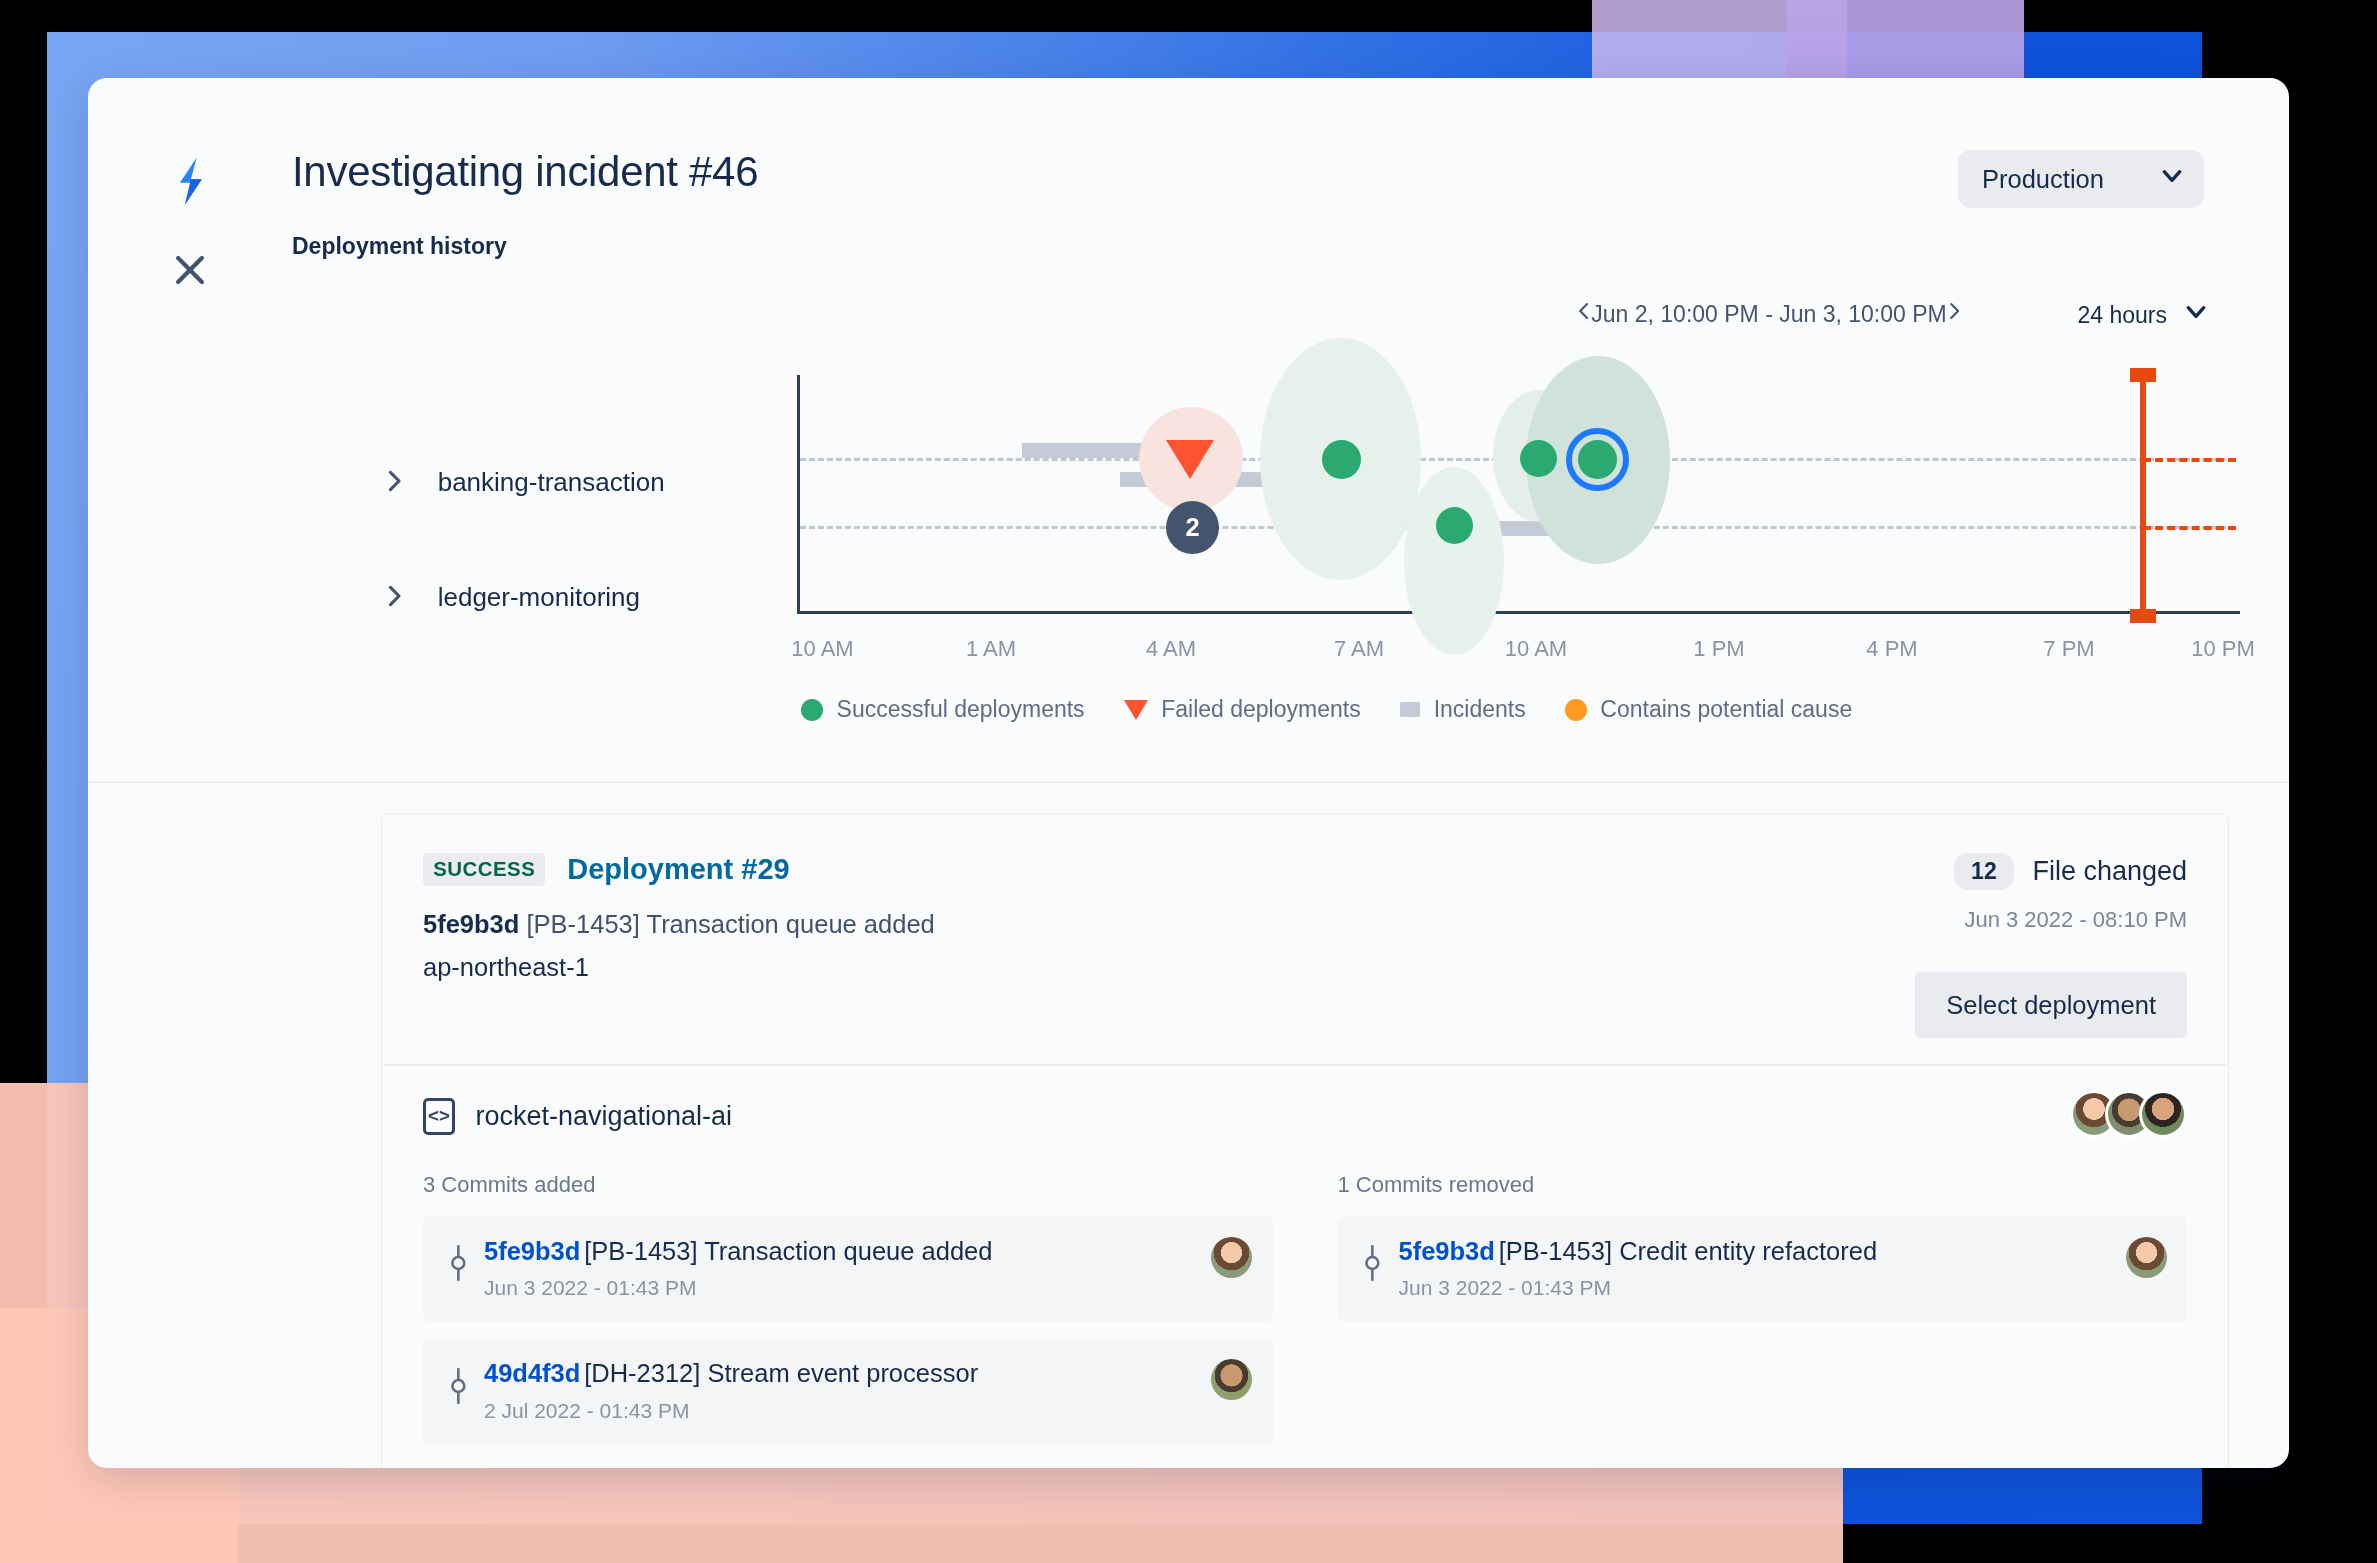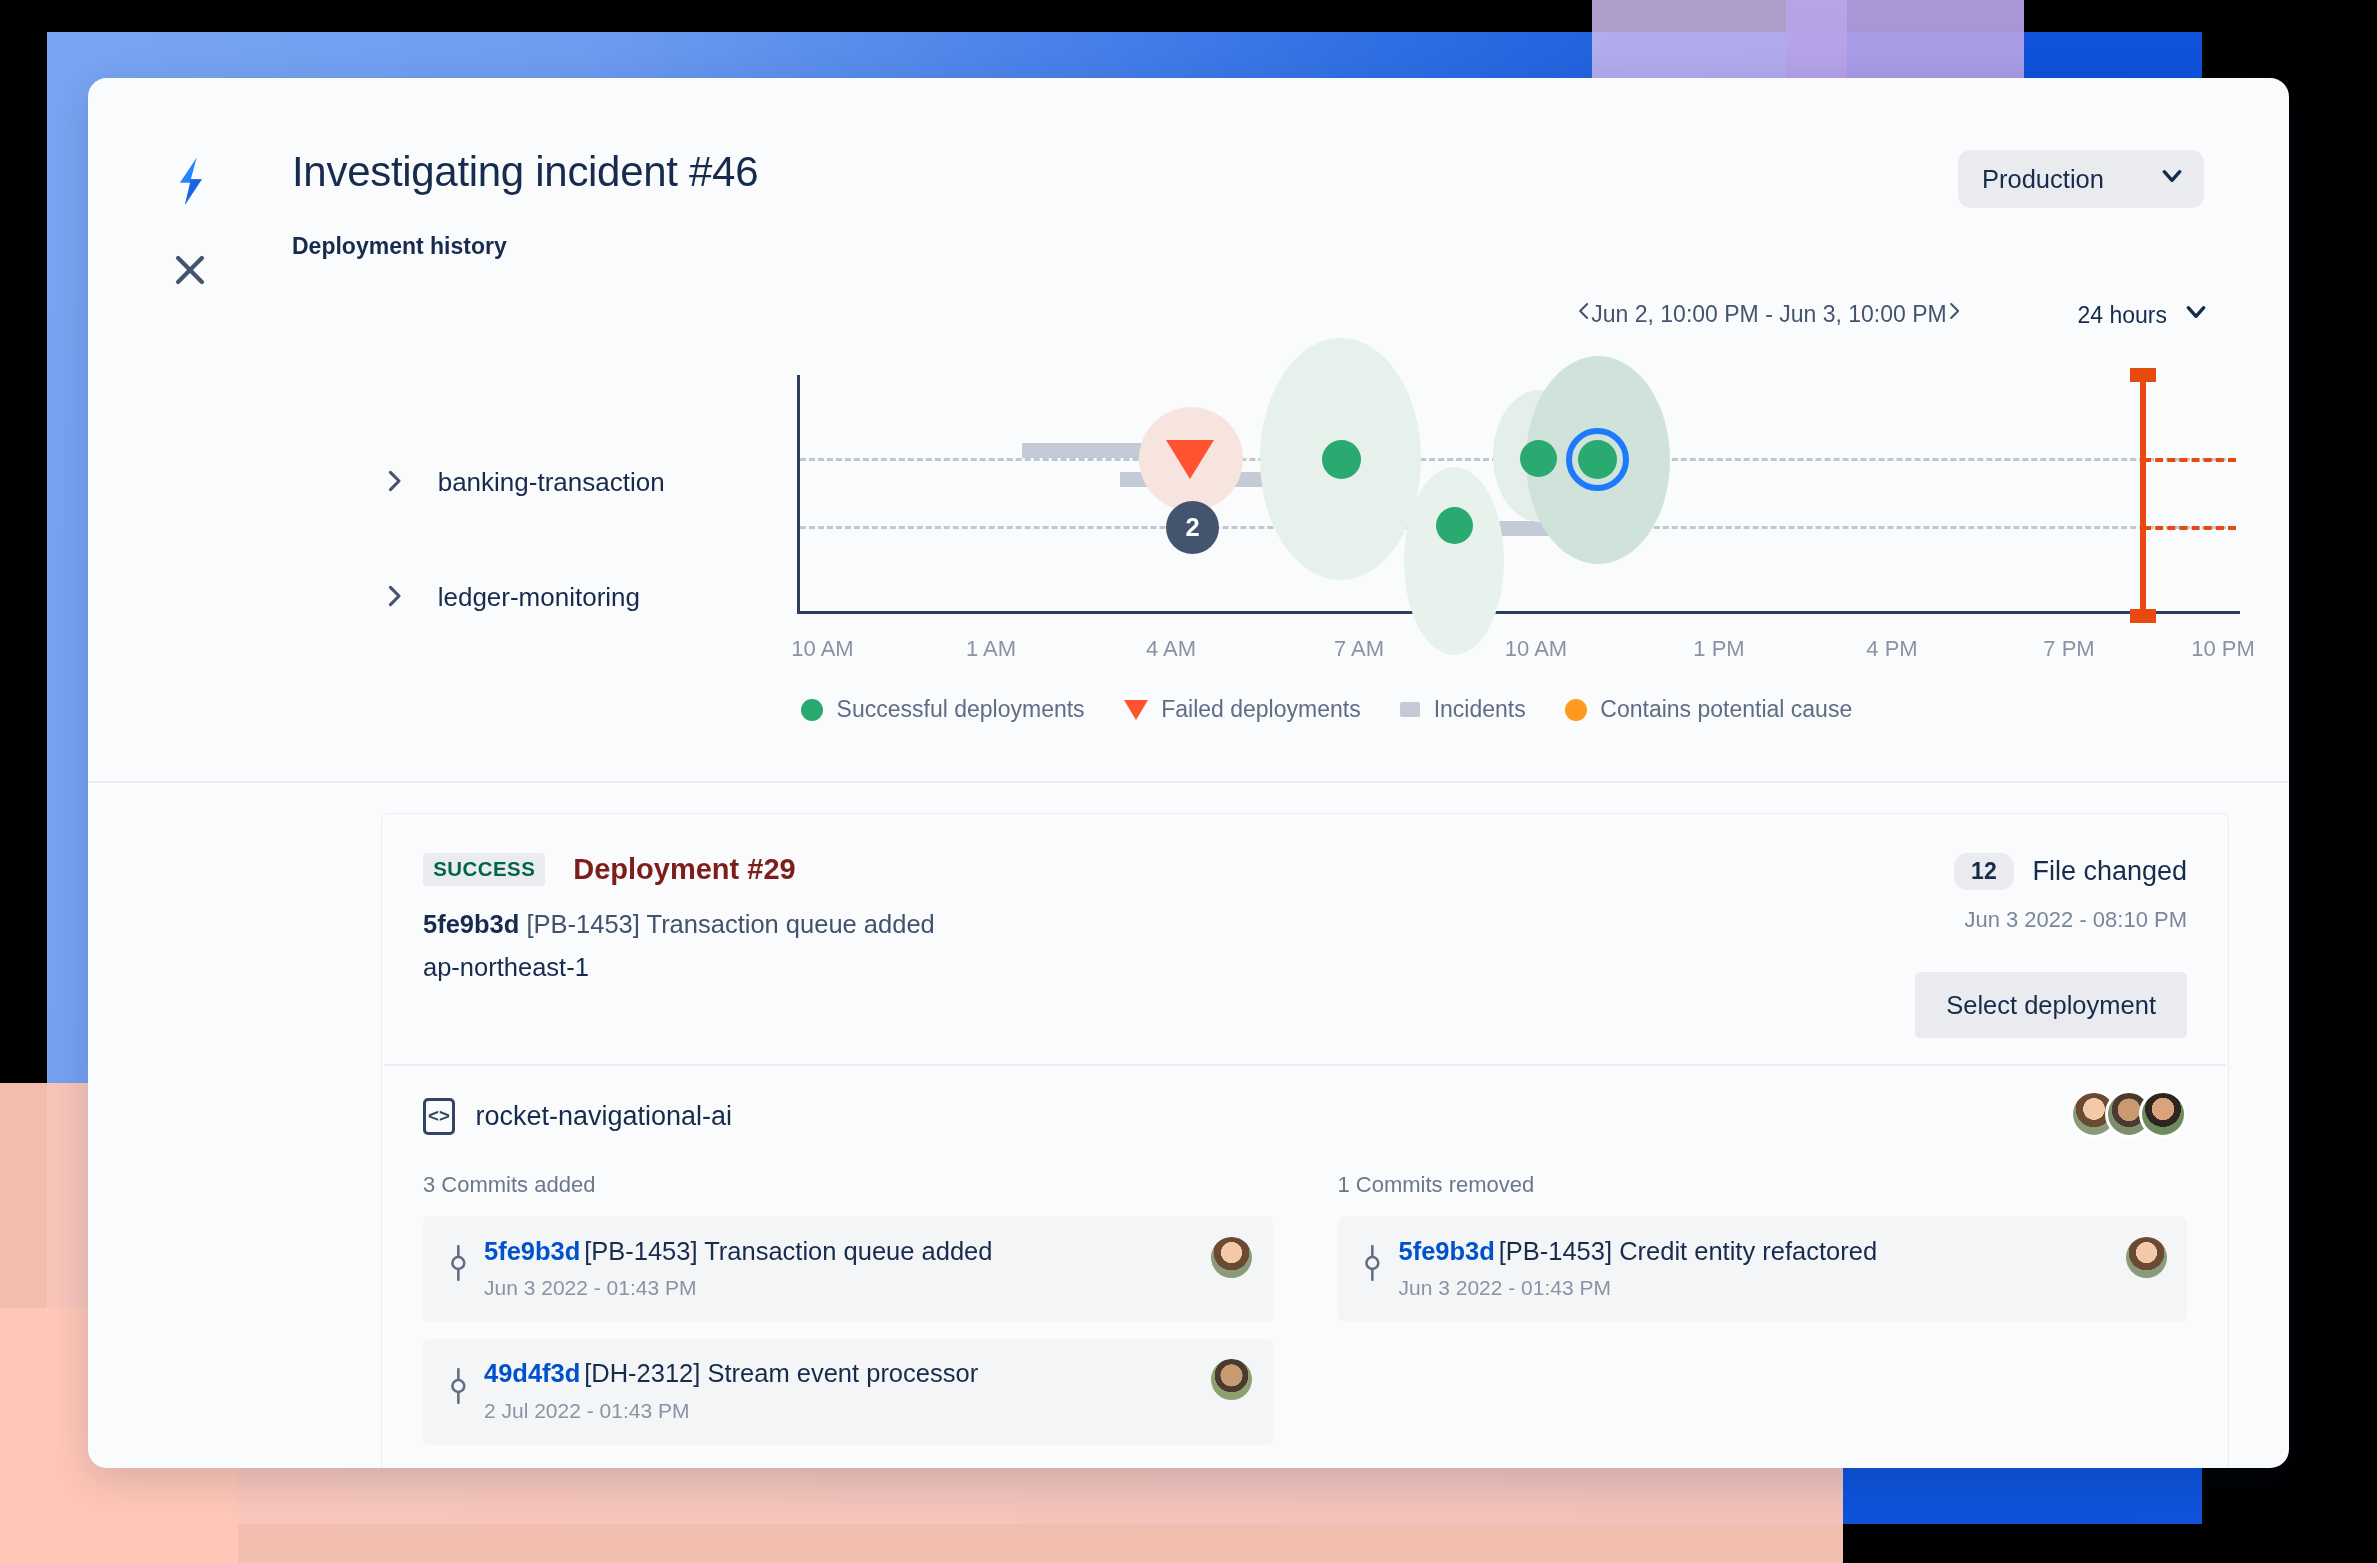--- a/index.html
+++ b/index.html
@@ -148,22 +148,22 @@
     width: 1848px; height: 695px;
     background: #fafbfc; border: 1.7px solid #ebecf0; border-radius: 6.8px;
   }
   .card-top { position: relative; padding: 39px 41px 34px 41px; height: 250px; }
   .status-pill {
     display: inline-block; background: #ebecf0; color: #006644;
     font-size: 20.4px; font-weight: 700; letter-spacing: 0.5px;
     padding: 5.1px 10.2px; border-radius: 3.4px; vertical-align: middle;
   }
   .dep-link {
-    font-size: 29px; font-weight: 600; color: #7f1d1d;
-    margin-left: 24px; cursor: pointer; vertical-align: middle;
+    font-size: 29px; font-weight: 600; color: #0369a1;
+    margin-left: 18px; cursor: pointer; vertical-align: middle;
   }
   .commit-line { margin-top: 24px; font-size: 25.5px; color: #42526e; }
   .commit-line b { color: #172b4d; font-weight: 700; }
   .env-label { margin-top: 27px; font-size: 21px; color: #8993a4; }
   .env-value { margin-top: 13.6px; font-size: 25.5px; color: #172b4d; }
 
   .files-row {
     position: absolute; right: 41px; top: 39px;
     display: flex; align-items: center; gap: 18.7px;
   }

